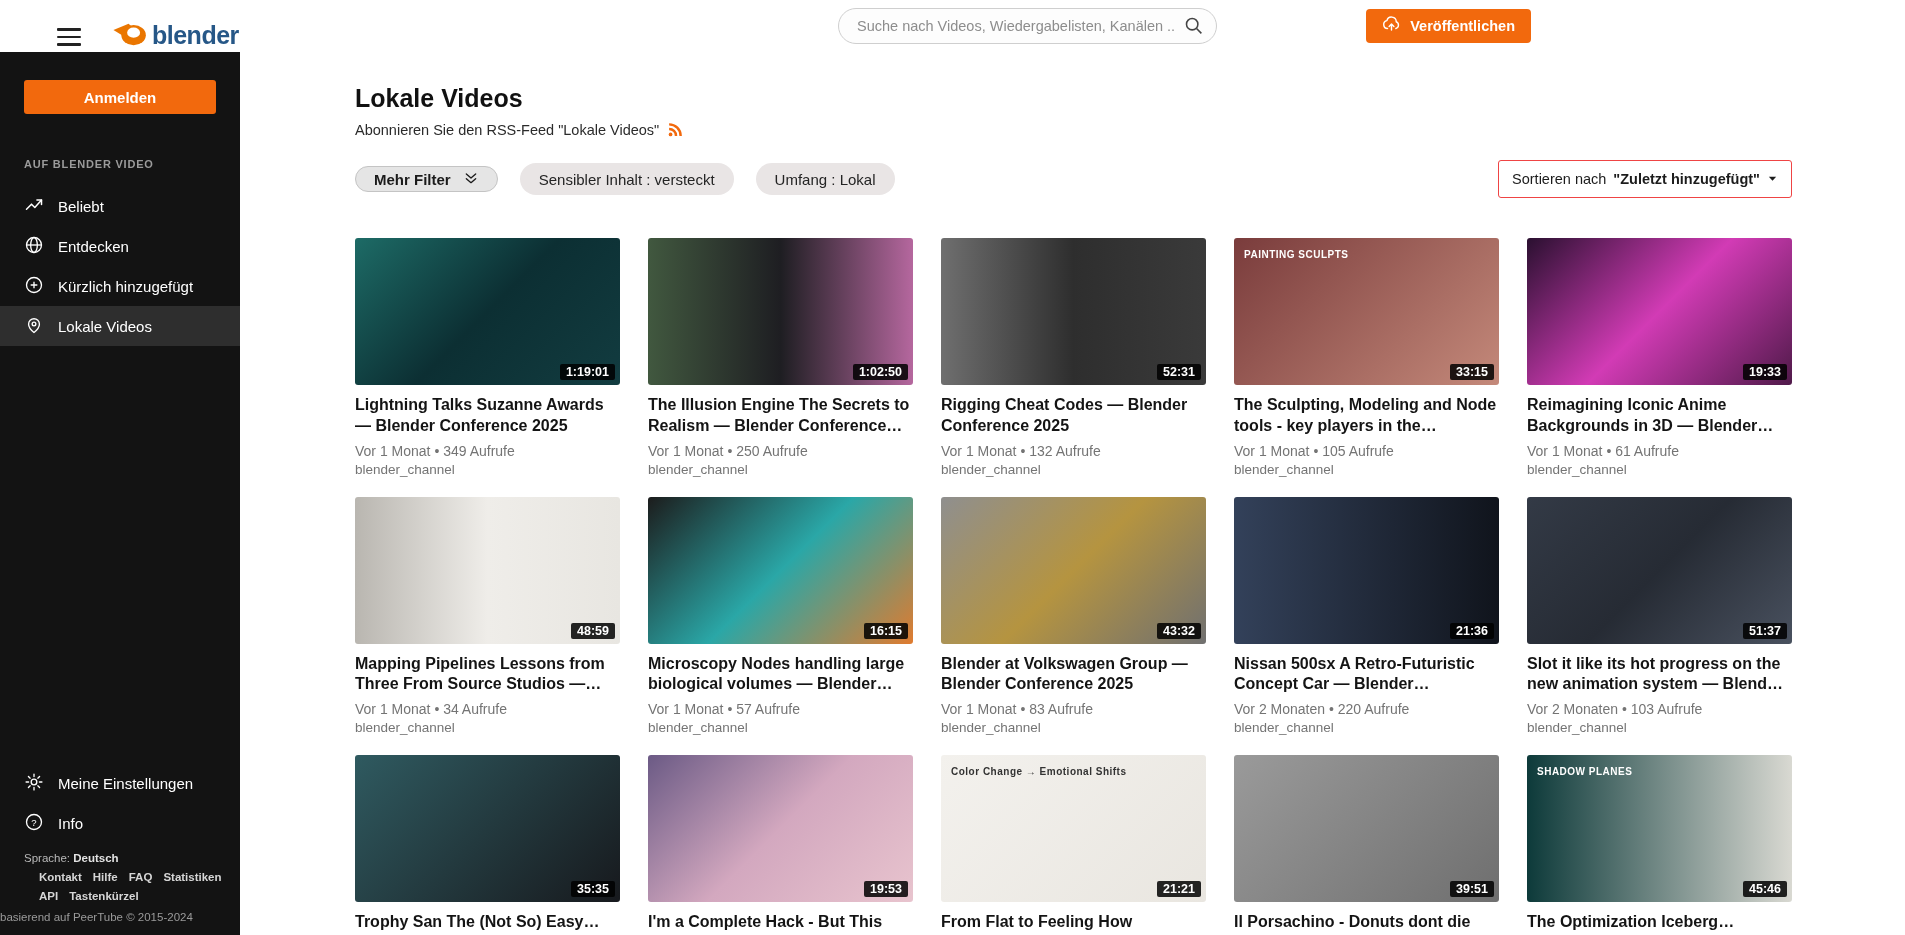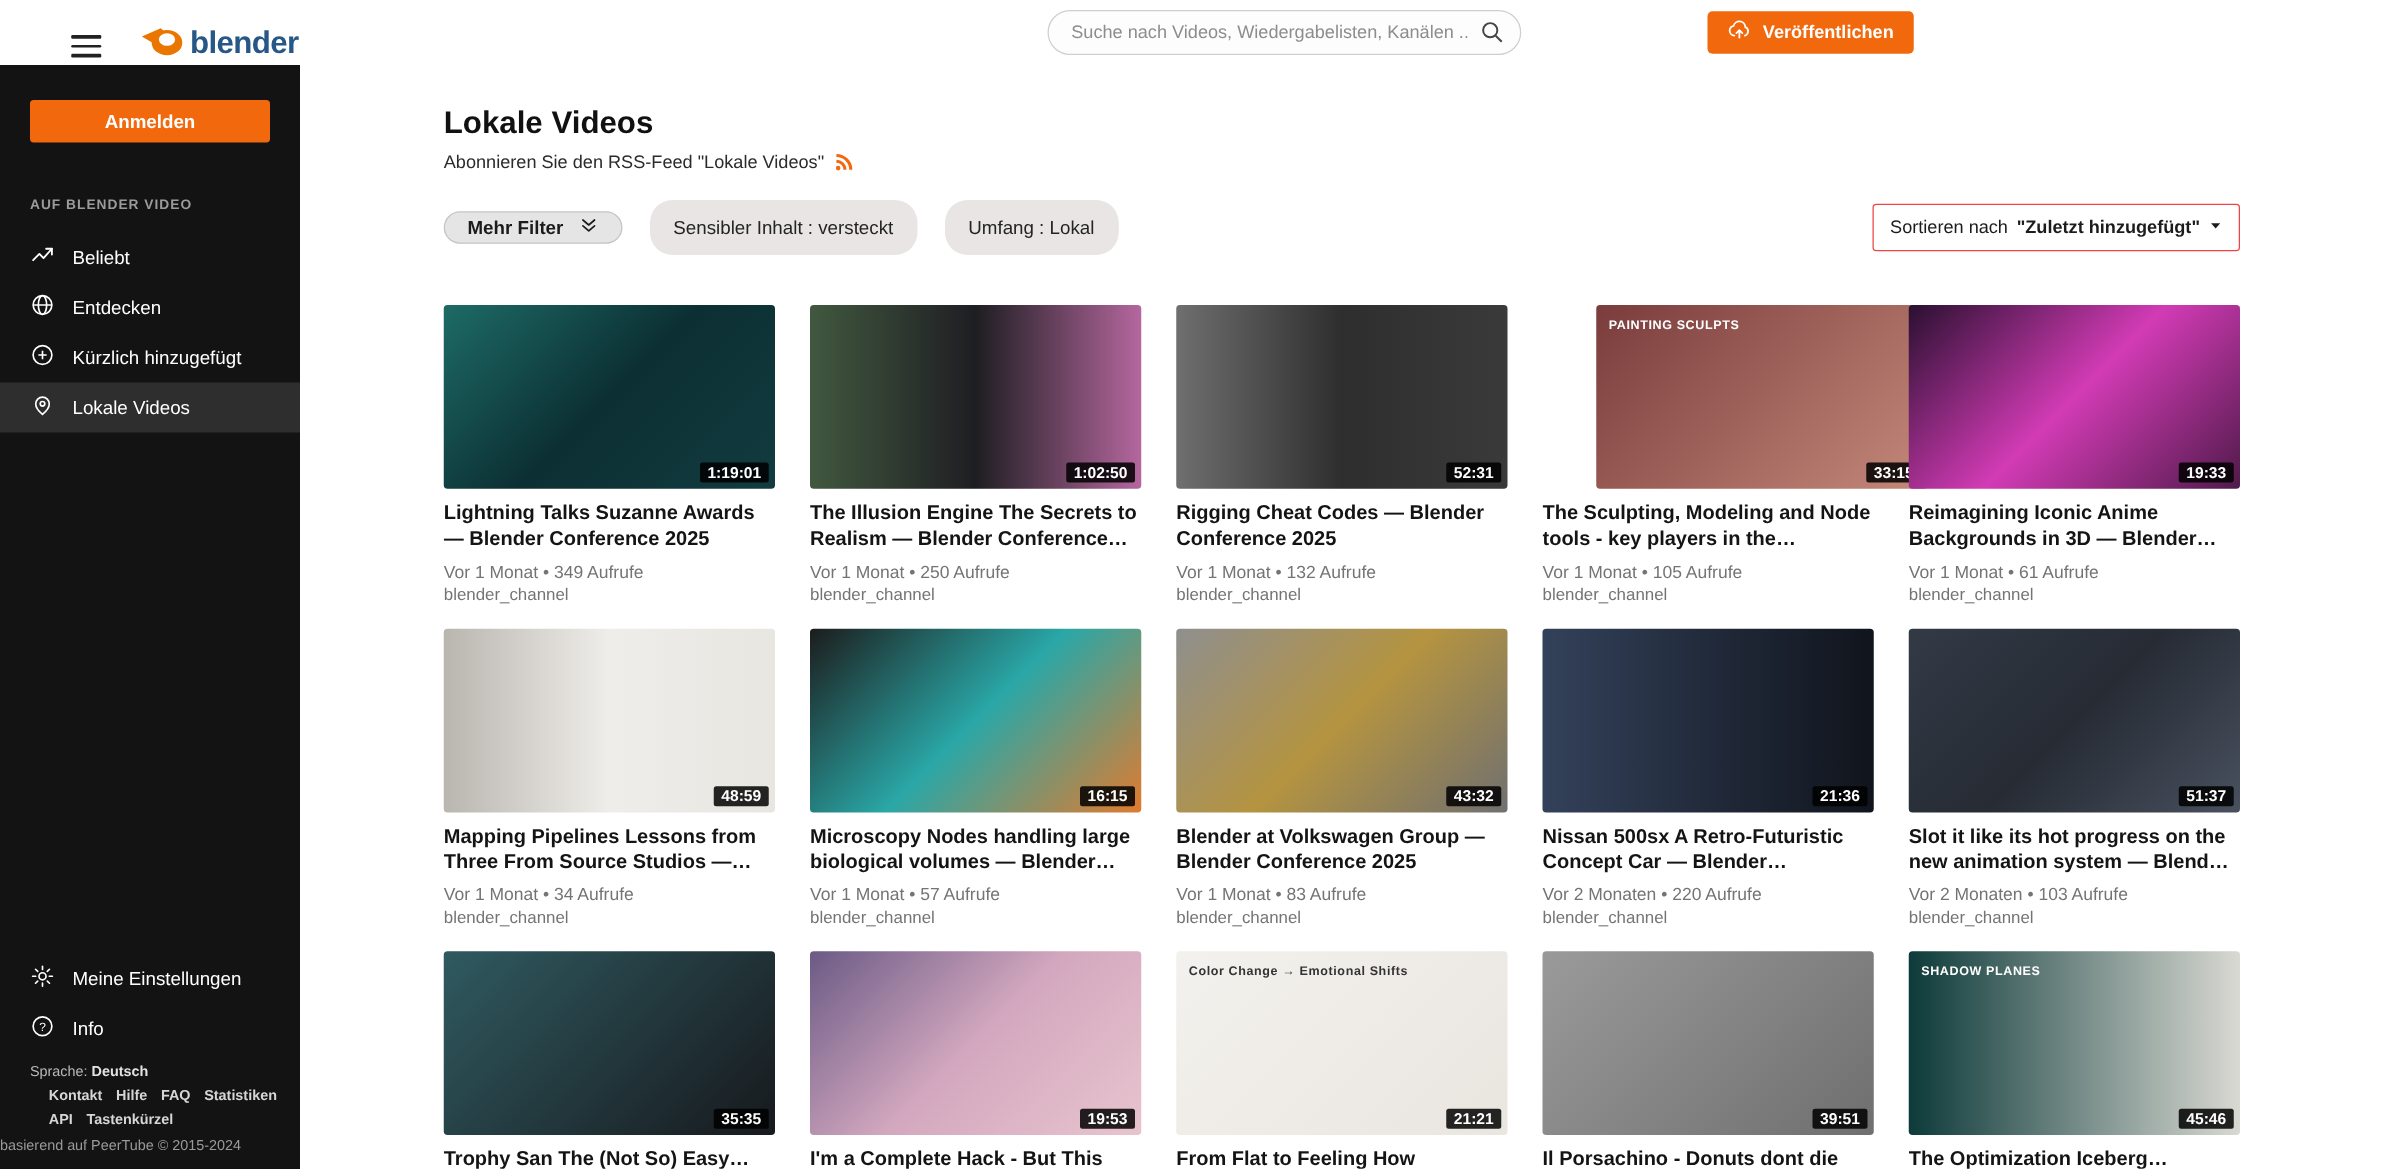--- a/index.html
+++ b/index.html
@@ -51,21 +51,21 @@
   .main { margin-left:240px; padding:84px 113px 0 115px; }
   .page-title { font-size:25px; font-weight:700; color:#111; }
   .rss-line { margin-top:8px; display:flex; align-items:center; gap:8px; font-size:14.5px;
     color:#2b2b2b; }
   .rss-icon { width:17px; height:17px; }
   .content { width:1437px; }
   .filters-row { margin-top:22px; display:flex; align-items:center; gap:22px; }
   .more-filter { display:inline-flex; align-items:center; gap:12px; height:26px;
     border:1.5px solid #c4c4c4; border-radius:20px; background:#e5e5e5; padding:0 18px;
     font-size:15px; font-weight:600; color:#1b1b1b; font-family:"Liberation Sans", sans-serif; }
-  .chip { height:44px; display:inline-flex; align-items:center; background:#e9e5e5;
+  .chip { height:32px; display:inline-flex; align-items:center; background:#e9e5e5;
     border-radius:18px; padding:0 19px; font-size:15px; color:#242424; border:none;
     font-family:"Liberation Sans", sans-serif; }
   .sort-box { margin-left:auto; height:38px; border:1px solid #ef4444; border-radius:3px;
     background:#fff; display:flex; align-items:center; gap:7px; padding:0 13px;
     font-size:14.5px; color:#1c1c1c; font-family:"Liberation Sans", sans-serif; }
   .sort-value { font-weight:700; }
 
   
   .grid { margin-top:40px; display:grid; grid-template-columns:repeat(5,265px);
     column-gap:28px; row-gap:20px; }
@@ -260,21 +260,21 @@
     <a class="thumb" data-interactable="true" style="background: linear-gradient(90deg, rgb(111, 111, 111), rgb(46, 46, 46), rgb(58, 58, 58));">
 
       <span class="duration" data-interactable="false">52:31</span>
     </a>
     <h3 class="vtitle" data-interactable="true">Rigging Cheat Codes — Blender Conference 2025</h3>
     <div class="vmeta" data-interactable="false">Vor 1 Monat • 132 Aufrufe</div>
     <a class="vchannel" data-interactable="true">blender_channel</a>
   </article>
 
   <article class="card" data-interactable="false">
-    <a class="thumb" data-interactable="true" style="background: linear-gradient(135deg, rgb(122, 60, 60), rgb(196, 137, 122)); margin-left: 43px;">
+    <a class="thumb" data-interactable="true" style="background: linear-gradient(135deg, rgb(122, 60, 60), rgb(196, 137, 122));">
       <span class="thumb-text" data-interactable="false" style="color: rgb(255, 255, 255);">PAINTING SCULPTS</span>
       <span class="duration" data-interactable="false">33:15</span>
     </a>
     <h3 class="vtitle" data-interactable="true">The Sculpting, Modeling and Node tools - key players in the…</h3>
     <div class="vmeta" data-interactable="false">Vor 1 Monat • 105 Aufrufe</div>
     <a class="vchannel" data-interactable="true">blender_channel</a>
   </article>
 
   <article class="card" data-interactable="false">
     <a class="thumb" data-interactable="true" style="background: linear-gradient(135deg, rgb(42, 16, 48), rgb(210, 59, 181), rgb(80, 26, 74));">

